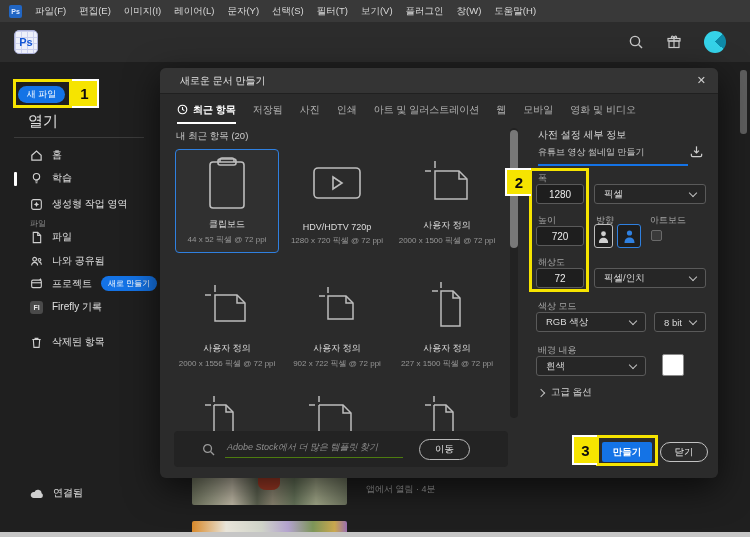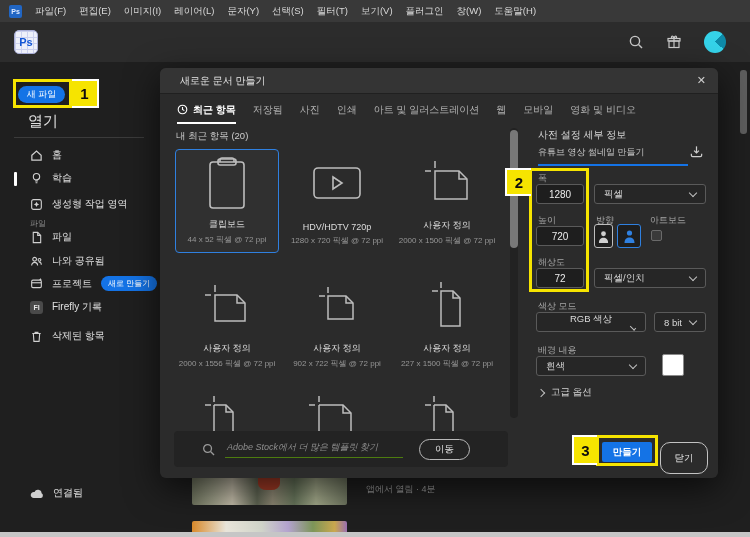--- a/index.html
+++ b/index.html
@@ -89,21 +89,21 @@
           transform:rotate(45deg); margin-left:auto; margin-bottom:2px; }
   .chev-r { display:inline-block; width:6px; height:6px; border-right:1.4px solid #c0c0c0; border-bottom:1.4px solid #c0c0c0;
             transform:rotate(-45deg); margin-right:7px; }
   .doc-name-row { position:absolute; left:16px; top:22px; width:150px; font-size:9px; color:#c9c9c9;
                   padding-bottom:5px; border-bottom:2px solid #1473e6; white-space:nowrap; }
   .orient-btn { position:absolute; border-radius:3px; display:flex; align-items:center; justify-content:center; }
   .checkbox { position:absolute; width:11px; height:11px; background:#3a3a3a; border:1px solid #6a6a6a; border-radius:2px; }
   .swatch { position:absolute; width:22px; height:22px; background:#ffffff; border:1px solid #8a8a8a; border-radius:2px; }
   .create-btn { position:absolute; left:80px; top:318px; width:50px; height:20px; border-radius:2px; background:#1473e6;
                 color:#fff; font-size:9.5px; font-weight:bold; display:flex; align-items:center; justify-content:center; }
-  .cancel-btn { position:absolute; left:138px; top:318px; width:48px; height:32px; border-radius:10px; border:1px solid #c3c3c3;
+  .cancel-btn { position:absolute; left:138px; top:318px; width:48px; height:20px; border-radius:10px; border:1px solid #c3c3c3;
                 color:#e8e8e8; font-size:9.5px; display:flex; align-items:center; justify-content:center; }
   .advanced { position:absolute; left:16px; top:262px; font-size:9.5px; color:#d2d2d2; display:flex; align-items:center; }
 
   
   .anno-box { position:absolute; border:3px solid #f6e400; z-index:10; }
   .anno-badge { position:absolute; background:#f6e400; color:#0d0d0d; font-weight:bold; font-size:15px;
                 display:flex; align-items:center; justify-content:center; z-index:11; border:2px solid #ffffff; }
   svg { display:block; }
 </style>
 </head>
@@ -205,21 +205,21 @@
       </svg>
       <span>프로젝트</span>
       <span class="badge-new">새로 만들기</span>
     </div>
 
     <div class="nav-item" style="top:238px;">
       <span style="width:13px;height:13px;border-radius:3px;background:#4a4a4a;color:#e6e6e6;font-size:7px;font-weight:bold;display:flex;align-items:center;justify-content:center;">Fl</span>
       <span>Firefly 기록</span>
     </div>
 
-    <div class="nav-item" style="top:267px;">
+    <div class="nav-item" style="top:273px;">
       <svg width="13" height="13" viewBox="0 0 14 14" fill="none" stroke="#d0d0d0" stroke-width="1.2">
         <path d="M2.5 3.8 h9 M5.5 3.8 V2.6 h3 v1.2"></path>
           <path d="M3.6 3.8 l.6 8.4 h5.6 l.6-8.4"></path>
       </svg>
       <span>삭제된 항목</span>
     </div>
 
     <div class="nav-item" style="top:424px;">
       <svg width="14" height="11" viewBox="0 0 14 11">
         <path d="M3.8 10 a3 3 0 1 1 .7-5.9 A3.7 3.7 0 0 1 11.6 5.2 a2.6 2.6 0 0 1 -.8 4.8 z" fill="#cfcfcf"></path>
@@ -420,21 +420,21 @@
       <div class="checkbox" style="left:129px; top:106px;"></div>
 
       <div class="rp-lbl" style="left:16px; top:132px;">해상도</div>
       <div class="rp-field" style="left:14px; top:144px; width:48px;">72</div>
       <div class="rp-select" style="left:72px; top:144px; width:112px;">
         <span>픽셀/인치</span>
         <span class="chev"></span>
       </div>
 
       <div class="rp-lbl" style="left:16px; top:176px;">색상 모드</div>
-      <div class="rp-select" style="left:14px; top:188px; width:110px;flex-direction:column;">
+      <div class="rp-select" style="left:14px; top:188px; width:110px;">
         <span>RGB 색상</span>
         <span class="chev"></span>
       </div>
       <div class="rp-select" style="left:132px; top:188px; width:52px;">
         <span>8 bit</span>
         <span class="chev"></span>
       </div>
 
       <div class="rp-lbl" style="left:16px; top:220px;">배경 내용</div>
       <div class="rp-select" style="left:14px; top:232px; width:110px;">

